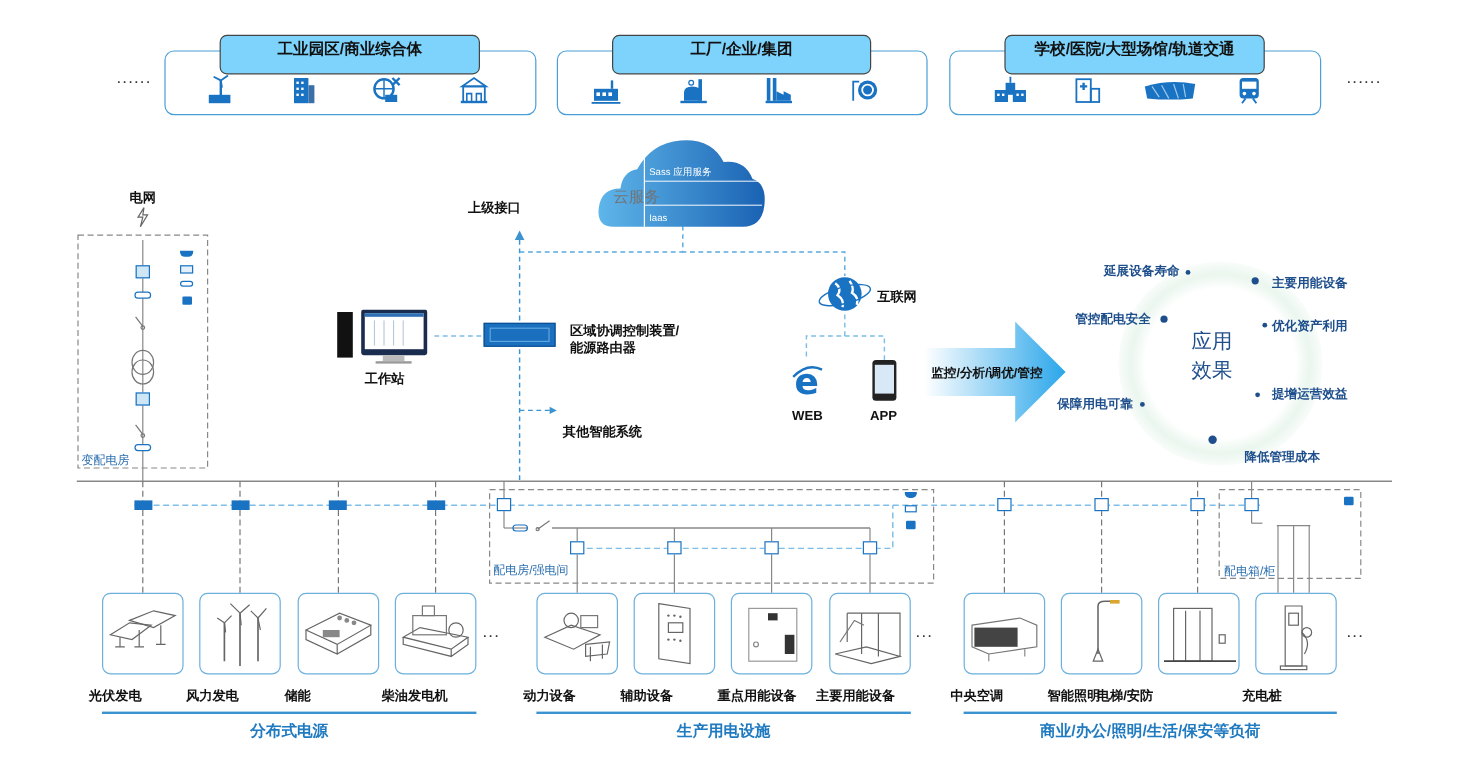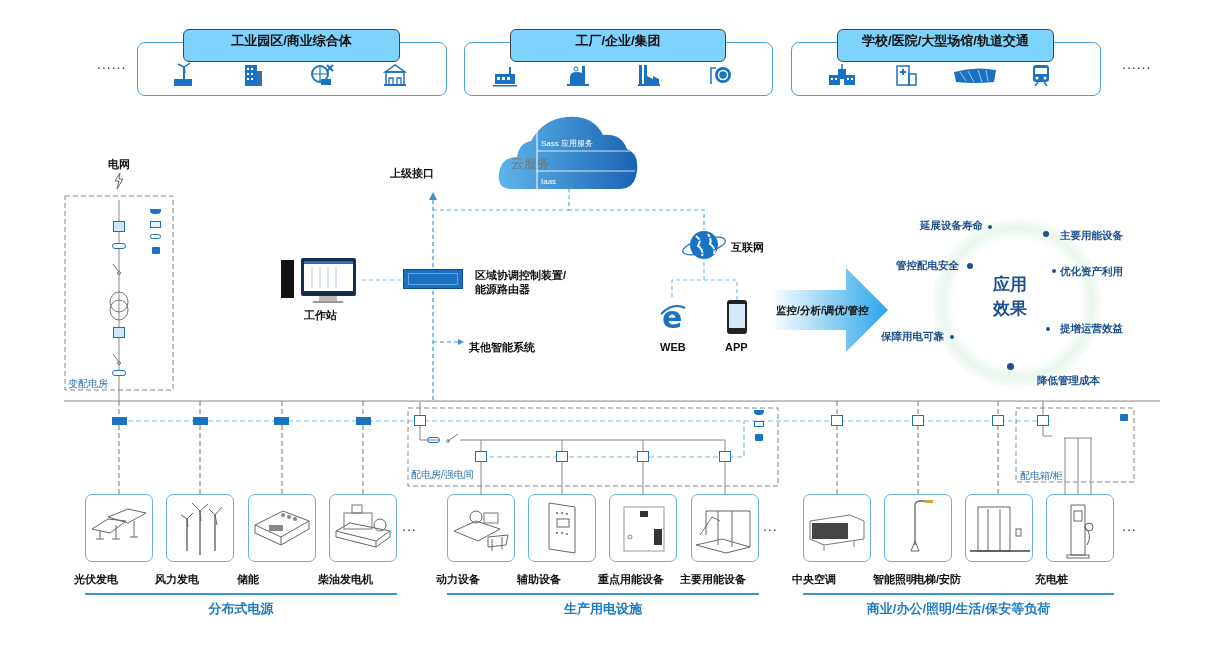--- a/index.html
+++ b/index.html
@@ -259,21 +259,21 @@
     </g>
   <rect x="39" y="38" width="18" height="5" fill="#bbb"></rect>
     <rect x="33" y="43" width="30" height="2" fill="#999"></rect>
 </svg>
 <div class="abs lbl-bold" style="left:304px;top:308px;">工作站</div>
 <div class="abs" style="left:403px;top:269px;width:60px;height:20px;background:#1a6fbf;border:1px solid #0d4f93;box-sizing:border-box;">
   <div style="margin:3px 4px;height:12px;border:1px solid #5fa5e0;box-sizing:border-box;"></div>
 </div>
 <div class="abs lbl-bold" style="left:475px;top:268px;">区域协调控制装置/</div>
 <div class="abs lbl-bold" style="left:475px;top:282px;">能源路由器</div>
-<div class="abs lbl-bold" style="left:469px;top:340px;">其他智能系统</div>
+<div class="abs lbl-bold" style="left:469px;top:352px;">其他智能系统</div>
 
 <svg class="abs" style="left:680px;top:226px;" width="48" height="38" viewBox="0 0 48 38">
   <circle cx="24" cy="19" r="14" fill="#1a73c2"></circle>
   <path d="M16 10 Q22 14 18 20 Q24 24 22 30 M28 8 Q32 14 30 18 Q36 22 34 28" stroke="#fff" stroke-width="2" fill="none"></path>
   <ellipse cx="24" cy="20" rx="22" ry="7" fill="none" stroke="#1a73c2" stroke-width="1.2" transform="rotate(-15 24 20)"></ellipse>
 </svg>
 <div class="abs lbl-bold" style="left:731px;top:240px;">互联网</div>
 <svg class="abs" style="left:659px;top:302px;" width="28" height="30" viewBox="0 0 28 30">
   <text x="3" y="26" font-family="DejaVu Sans, sans-serif" font-size="30" font-weight="bold" fill="#1a73c2">e</text>
   <path d="M2 12 Q14 0 26 6" fill="none" stroke="#1a73c2" stroke-width="2"></path>
@@ -289,21 +289,21 @@
       <linearGradient id="ag" x1="0" x2="1">
         <stop offset="0" stop-color="#ffffff"></stop>
         <stop offset="1" stop-color="#2aa6ea"></stop>
       </linearGradient>
     </defs>
   <path d="M0 22 H76 V0 L118 42 L76 84 V62 H0 Z" fill="url(#ag)"></path>
 </svg>
 <div class="abs lbl-bold" style="left:776px;top:304px;font-size:10.5px;">监控/分析/调优/管控</div>
 
 <div class="abs" style="left:932px;top:218px;width:170px;height:170px;border-radius:50%;background:radial-gradient(circle, #ffffff 52%, #eaf6ee 62%, #ffffff 74%);"></div>
-<div class="abs" style="left:993px;top:273px;font-size:17px;font-weight:bold;color:#1e4f8c;line-height:24px;text-align:left;">
+<div class="abs" style="left:993px;top:273px;font-size:17px;font-weight:normal;color:#1e4f8c;line-height:24px;text-align:left;">
   <div>应用</div>
   <div>效果</div>
 </div>
 <div class="effect" style="left:920px;top:219px;">延展设备寿命</div>
 <div class="edot" style="left:988px;top:225px;width:4px;height:4px;"></div>
 <div class="effect" style="left:1060px;top:229px;">主要用能设备</div>
 <div class="edot" style="left:1043px;top:231px;width:6px;height:6px;"></div>
 <div class="effect" style="left:896px;top:259px;">管控配电安全</div>
 <div class="edot" style="left:967px;top:263px;width:6px;height:6px;"></div>
 <div class="effect" style="left:1060px;top:265px;">优化资产利用</div>

